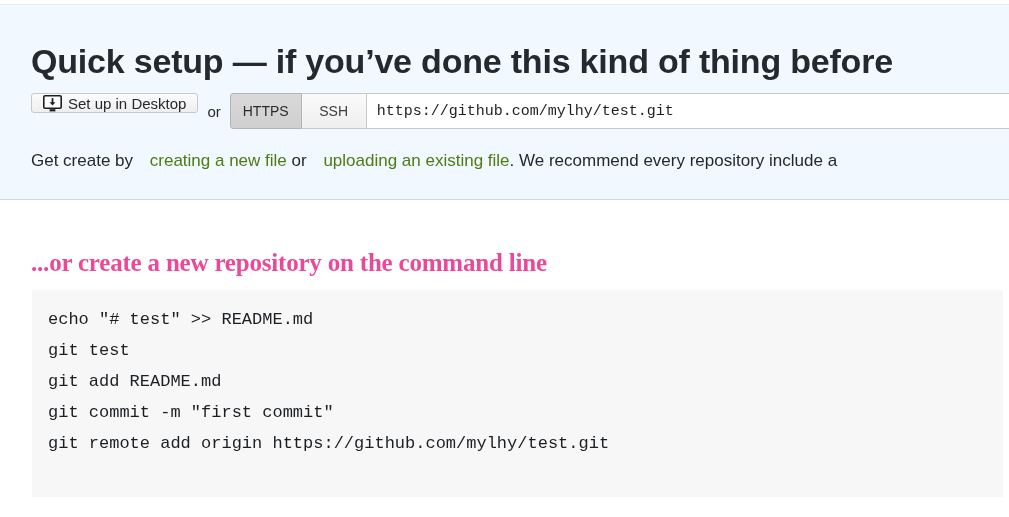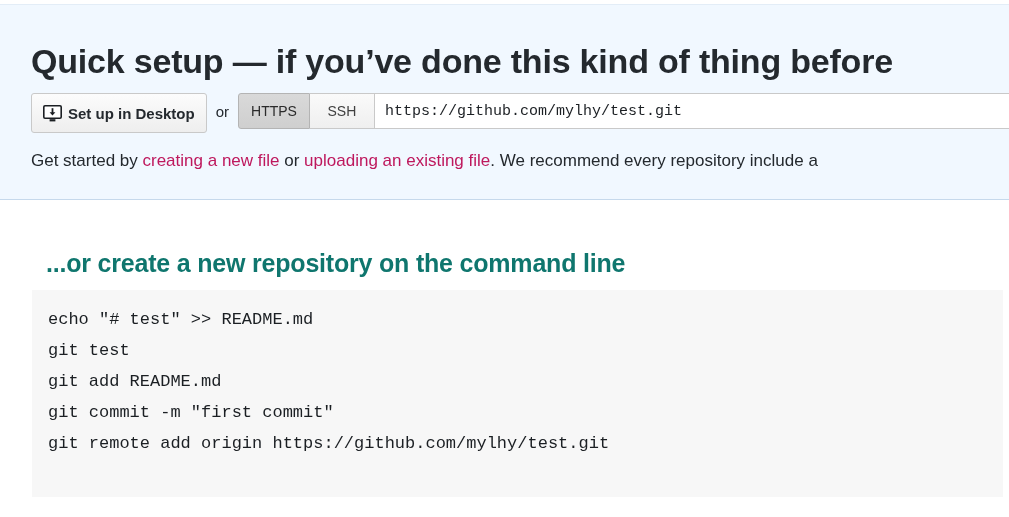--- a/index.html
+++ b/index.html
@@ -50,30 +50,29 @@
     height: 36px;
     display: flex;
     align-items: stretch;
     width: 1010px;
   }
 
   .btn {
     display: flex;
     align-items: center;
     box-sizing: border-box;
-    height: 40px;
+    height: 20px;
     background: linear-gradient(#fcfcfc, #eeeeee);
     border: 1px solid #c9c9c9;
     border-radius: 3px;
     padding: 0 11px;
     font-size: 15px;
     color: #24292e;
     white-space: nowrap;
     cursor: pointer;
-    font-weight: bold;
   }
 
   #desktop-icon {
     display: inline-block;
     width: 19px;
     height: 17px;
     margin-right: 6px;
     flex: none;
   }
 
@@ -131,35 +130,37 @@
   #get-started-line {
     position: absolute;
     left: 31px;
     top: 144px;
     font-size: 17px;
     line-height: 24px;
     color: #24292e;
     white-space: nowrap;
   }
   #get-started-line a {
-    color: #be185d;
+    color: #4d7c0f;
     text-decoration: none;
+    margin-left: 12px;
   }
 
   
   #cmdline-title {
     position: absolute;
-    left: 46px;
+    left: 31px;
     top: 246px;
     font-size: 25px;
     line-height: 34px;
     font-weight: bold;
     letter-spacing: -0.2px;
-    color: #0f766e;
-    white-space: nowrap;
+    color: #ec4899;
+    white-space: nowrap;
+    font-family: Liberation Serif, serif;
   }
 
   #cmdline-code-block {
     position: absolute;
     left: 32px;
     top: 290px;
     width: 971px;
     height: 207px;
     box-sizing: border-box;
     background: #f7f7f7;
@@ -199,21 +200,21 @@
     <div id="or-label">or</div>
 
     <div class="proto-btn active">HTTPS</div>
 
     <div class="proto-btn inactive">SSH</div>
 
     <input id="clone-url-input" type="text" readonly="" value="https://github.com/mylhy/test.git" style="">
   </div>
 
   <div id="get-started-line">
-    <span>Get started by </span><a href="#">creating a new file</a><span> or </span><a href="#">uploading an existing file</a><span>. We recommend every repository include a</span>
+    <span>Get create by </span><a href="#">creating a new file</a><span> or </span><a href="#">uploading an existing file</a><span>. We recommend every repository include a</span>
   </div>
 </div>
 
 <div id="cmdline-title">...or create a new repository on the command line</div>
 
 <div id="cmdline-code-block">
   <div class="code-line">echo "# test" &gt;&gt; README.md</div>
   <div class="code-line">git test</div>
   <div class="code-line">git add README.md</div>
   <div class="code-line">git commit -m "first commit"</div>

